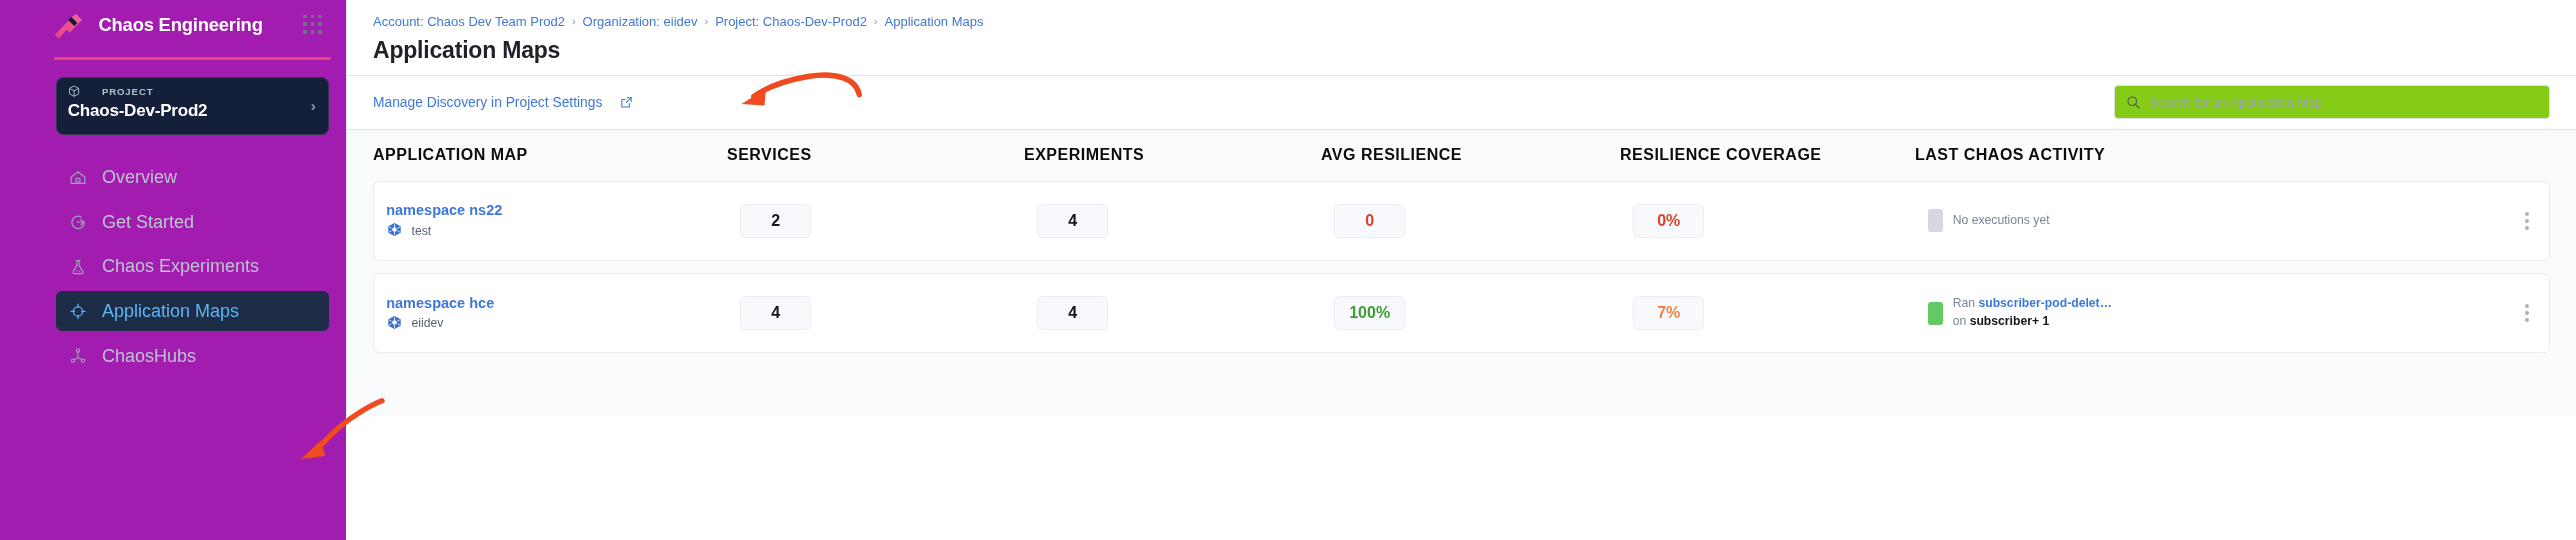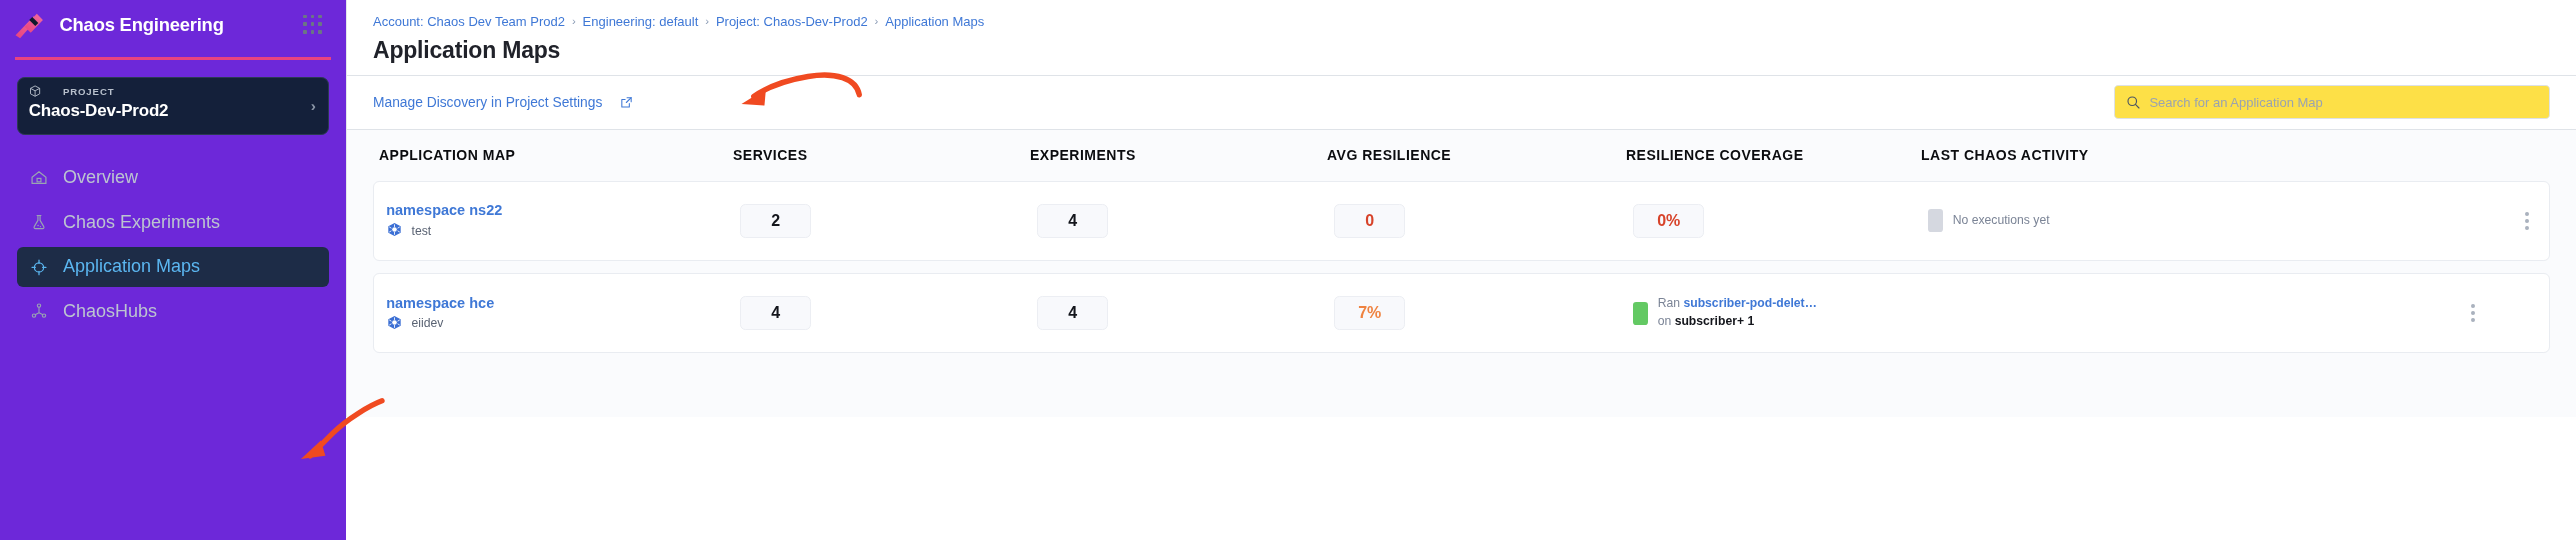--- a/index.html
+++ b/index.html
@@ -7,24 +7,25 @@
     width: 2576px; height: 540px;
     overflow: hidden;
     font-family: "Liberation Sans", sans-serif;
     background: #ffffff;
   }
   #app { position: relative; width: 2576px; height: 540px; display: flex; }
 
   
   .sidebar {
     width: 346px; height: 540px;
-    background: #6d28d9;
+    background: #a21caf;
     flex: 0 0 346px;
     position: relative;
     color: #e8ebf0;
+    padding-left: 39px;
   }
   .brand-row {
     display: flex; align-items: center;
     height: 49px;
     padding: 0 23px 0 13.8px;
     gap: 10.7px;
   }
   .brand-logo { width: 35px; height: 31px; flex: 0 0 35px; }
   .brand-title {
     font-size: 18.4px; font-weight: bold; color: #ffffff;
@@ -107,21 +108,21 @@
   }
   .manage-link {
     display: inline-flex; align-items: center; gap: 18px;
     color: #3f78d6; font-size: 13.8px; text-decoration: none; cursor: pointer;
   }
   .ext-ico { width: 13px; height: 13px; display: block; }
   .search-box {
     margin-left: auto;
     width: 436px; height: 34px;
     border: 0.8px solid #dde1e6; border-radius: 4.6px;
-    background: #fde047;
+    background: #84cc16;
     display: flex; align-items: center; gap: 9.2px;
     padding: 0 10.7px;
   }
   .search-box svg { width: 14.5px; height: 14.5px; flex: 0 0 14.5px; }
   .search-box input {
     border: none; outline: none; flex: 1 1 auto;
     font-size: 13px; color: #2d3139;
     font-family: "Liberation Sans", sans-serif;
     background: transparent;
   }
@@ -129,22 +130,22 @@
 
   
   .table-wrap { flex: 1 1 auto; background: #fafbfd; padding: 0 26px; overflow: hidden; }
   .t-row {
     display: grid;
     grid-template-columns: 354px 297px 297px 299px 295px 1fr 54px;
     align-items: center;
   }
   .t-head { height: 51px; }
   .t-head .th {
-    font-size: 14px; font-weight: bold; letter-spacing: 0.5px;
-    color: #0b0c0f; text-transform: uppercase; margin-left: 6px;
+    font-size: 16px; font-weight: bold; letter-spacing: 0.5px;
+    color: #0b0c0f; text-transform: uppercase;
   }
   .t-body-row {
     background: #ffffff;
     border: 0.8px solid #e9ecf1;
     border-radius: 6.1px;
     height: 80px;
     margin-bottom: 12.2px;
     padding: 0 12.2px;
   }
   .map-cell { display: flex; flex-direction: column; gap: 4px; }
@@ -226,20 +227,27 @@
     <nav class="nav-list">
 
       <div class="nav-item">
         <svg class="nav-ico" viewBox="0 0 26 26" aria-hidden="true">
           <path d="M4 12 13 5l9 7v8H4Z" fill="none" stroke="#9aa4b2" stroke-width="1.6" stroke-linejoin="round"></path>
           <rect x="10.5" y="13.5" width="5" height="4.5" fill="none" stroke="#9aa4b2" stroke-width="1.5"></rect>
         </svg>
         <span>Overview</span>
       </div>
 
+      <div class="nav-item">
+        <svg class="nav-ico" viewBox="0 0 26 26" aria-hidden="true">
+          <path d="M17 6.6A8 8 0 1 0 21 13h-9" fill="none" stroke="#9aa4b2" stroke-width="1.6" stroke-linecap="round"></path>
+          <path d="M16.5 9.6 20.5 13l-4 3.4" fill="none" stroke="#9aa4b2" stroke-width="1.6" stroke-linecap="round" stroke-linejoin="round"></path>
+        </svg>
+        <span>Get Started</span>
+      </div>
 
       <div class="nav-item">
         <svg class="nav-ico" viewBox="0 0 26 26" aria-hidden="true">
           <path d="M10.5 4.5h5M11.6 4.5v6.4L6.8 19a1.7 1.7 0 0 0 1.5 2.6h9.4A1.7 1.7 0 0 0 19.2 19l-4.8-8.1V4.5" fill="none" stroke="#9aa4b2" stroke-width="1.5" stroke-linecap="round" stroke-linejoin="round"></path>
           <circle cx="11.8" cy="17.6" r="1" fill="#9aa4b2"></circle>
           <circle cx="14.8" cy="19" r="0.8" fill="#9aa4b2"></circle>
         </svg>
         <span>Chaos Experiments</span>
       </div>
 
@@ -263,21 +271,21 @@
 
     </nav>
   </aside>
 
   <section class="main">
 
     <div class="page-head">
       <div class="breadcrumb">
         <a href="#">Account: Chaos Dev Team Prod2</a>
         <span class="sep">›</span>
-        <a href="#">Engineering: default</a>
+        <a href="#">Organization: eiidev</a>
         <span class="sep">›</span>
         <a href="#">Project: Chaos-Dev-Prod2</a>
         <span class="sep">›</span>
         <a href="#">Application Maps</a>
       </div>
       <h1 class="page-title">Application Maps</h1>
     </div>
 
     <div class="sub-bar">
       <a class="manage-link" href="#">
@@ -357,20 +365,23 @@
             <span>eiidev</span>
           </span>
         </div>
         <div>
           <div class="pill">4</div>
         </div>
         <div>
           <div class="pill">4</div>
         </div>
         <div>
+          <div class="pill green">100%</div>
+        </div>
+        <div>
           <div class="pill orange">7%</div>
         </div>
         <div class="activity">
           <span class="act-swatch" style="background:#63c963"></span>
           <span class="act-text">
             <span class="act-muted">Ran</span>
             <span class="lnk">subscriber-pod-delet…</span><br>
             <span class="act-muted">on</span>
             <span class="strong">subscriber+ 1</span>
           </span>

